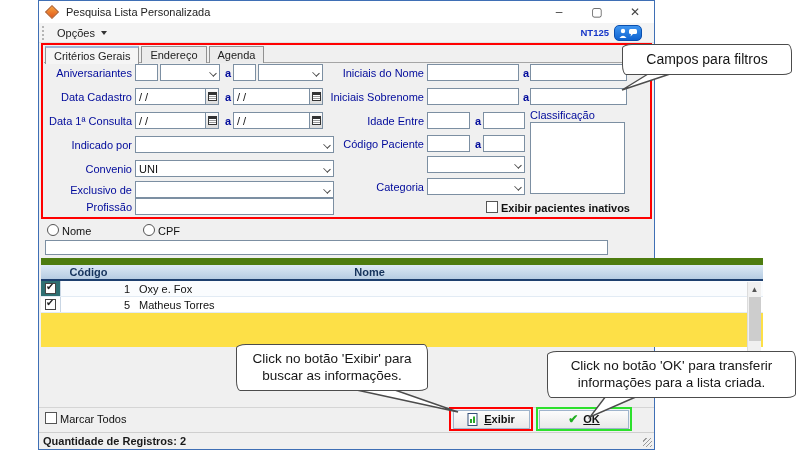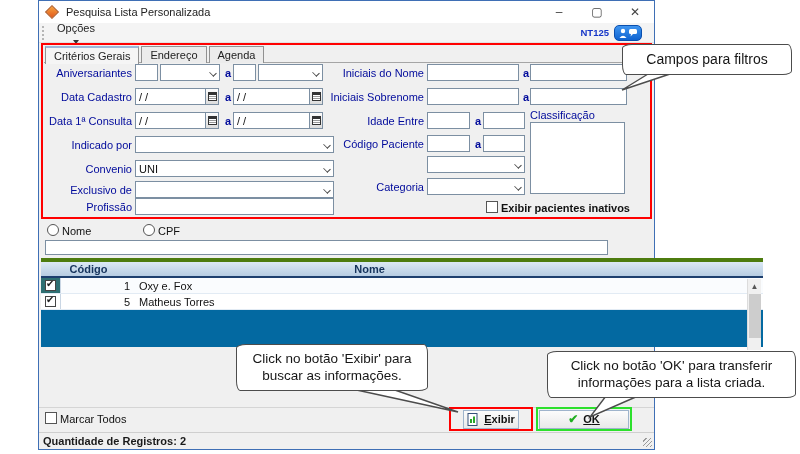--- a/index.html
+++ b/index.html
@@ -8,21 +8,21 @@
   .window{position:absolute;left:0;top:0;width:617px;height:450px;background:#f0f0f0;border:1px solid #3f6fb5;margin-left:38px;}
   
   .titlebar{position:absolute;left:0;top:0;width:615px;height:22px;background:#fff;display:flex;align-items:center;}
   .title-icon{width:10px;height:10px;background:linear-gradient(135deg,#f6a23c,#e2581c);border:1px solid #a84c12;transform:rotate(45deg);margin:0 9px 0 8px;}
   .title-text{font-size:11px;color:#222;}
   .wincontrols{position:absolute;right:0;top:0;height:22px;display:flex;}
   .winbtn{width:38px;height:22px;display:flex;align-items:center;justify-content:center;color:#444;font-size:12px;}
   
   .toolbar{position:absolute;left:0;top:22px;width:615px;height:20px;background:#f4f4f4;border-bottom:1px solid #e2e2e2;display:flex;align-items:center;}
   .grip{width:3px;height:14px;margin-left:3px;border-left:2px dotted #b5b5b5;}
-  .opcoes{margin-left:6px;display:flex;align-items:center;gap:6px;padding:1px 6px;font-size:11px;color:#222;flex-direction:column;}
+  .opcoes{margin-left:6px;display:flex;align-items:center;gap:6px;padding:1px 6px;font-size:11px;color:#222;}
   .caret-down{width:0;height:0;border-left:3.5px solid transparent;border-right:3.5px solid transparent;border-top:4px solid #333;}
   .nt-badge{position:absolute;right:45px;top:4px;color:#1636c8;font-weight:bold;font-size:9.5px;}
   .chaticon{position:absolute;right:12px;top:2px;width:28px;height:16px;border-radius:5px;background:linear-gradient(#3f95f0,#0f63d0);border:1px solid #0a4fae;display:flex;align-items:center;justify-content:center;}
   
   .redpanel{position:absolute;left:2px;top:42px;width:611px;height:176px;border:2px solid #ff0000;background:#f0f0f0;}
   .tabs{position:absolute;left:6px;top:45px;display:flex;height:17px;z-index:2;}
   .tab{padding:2px 8px 1px;font-size:11px;color:#222;background:#ececec;border:1px solid #919191;border-bottom:none;margin-right:2px;}
   .tab.active{background:#f5f5f5;font-weight:normal;border-top:2px solid #9db6d8;height:18px;}
   .tabline{position:absolute;left:5px;top:61px;width:605px;border-top:1px solid #a5a5a5;}
   
@@ -31,21 +31,21 @@
   .dd .chev{position:absolute;right:3px;top:5px;width:6px;height:6px;border-right:1.6px solid #444;border-bottom:1.6px solid #444;transform:rotate(45deg) scaleY(.8);}
   .between{position:absolute;color:#000a9b;font-weight:bold;font-size:11px;}
   .calbtn{position:absolute;width:14px;height:17px;background:linear-gradient(#fdfdfd,#dcdcdc);border:1px solid #7c8fa2;display:flex;align-items:center;justify-content:center;}
   .calglyph{width:9px;height:9px;border:1px solid #333;background:repeating-linear-gradient(#fff 0 1px,#999 1px 2px);border-top:3px solid #333;}
   .listbox{position:absolute;background:#fff;border:1px solid #7c8fa2;}
   .cbx{position:absolute;width:12px;height:12px;background:#fff;border:1px solid #555;}
   .cbx-label{position:absolute;font-size:11px;color:#111;white-space:nowrap;}
   .cbx-label.bold{font-weight:bold;}
   .radio{position:absolute;width:12px;height:12px;border:1px solid #555;border-radius:50%;background:#fff;}
   
-  .grid{position:absolute;left:2px;top:257px;width:722px;height:89px;background:#0369a1;border-top:4px solid #4d7c0f;}
+  .grid{position:absolute;left:2px;top:257px;width:722px;height:89px;background:#fde047;border-top:7px solid #4d7c0f;}
   .ghead{display:flex;height:16px;background:linear-gradient(#dce9f5,#b6cce2);border-bottom:2px solid #1d3f6e;font-weight:bold;color:#15335c;}
   .ghead .gc1{width:95px;text-align:center;padding-top:1px;}
   .ghead .gc2{flex:1;text-align:center;padding-right:160px;padding-top:1px;}
   .grow{display:flex;height:16px;align-items:stretch;border-bottom:1px solid #e2ebf4;font-size:11px;color:#111;}
   .grow .cell-chk{width:20px;border-right:1px solid #c9d6e4;display:flex;align-items:center;justify-content:center;}
   .grow .cell-chk.sel{background:#2e6f72;}
   .grow .cell-cod{width:72px;text-align:right;padding:2px 3px 0 0;}
   .grow .cell-nome{flex:1;padding:2px 0 0 6px;}
   .gcheck{width:11px;height:11px;background:#fff;border:1px solid #444;position:relative;}
   .gcheck.checked::after{content:"✔";position:absolute;left:0px;top:-3px;font-size:10px;color:#222;}
@@ -222,21 +222,21 @@
         <div class="varrow">▲</div>
         <div class="vthumb"></div>
       </div>
     </div>
 
     <div class="footer-sep"></div>
     <span class="cbx" style="left:6px;top:411px;"></span>
     <span class="cbx-label" style="left:21px;top:412px;">Marcar Todos</span>
 
     <div class="btn-outline red" style="left:410px;top:406px;width:84px;">
-      <div class="btn" style="width:56px;height:19px;">
+      <div class="btn" style="width:77px;height:19px;">
         <svg width="12" height="13" viewBox="0 0 12 13">
           <rect x="1" y="0.5" width="9" height="12" fill="#fff" stroke="#35507a" stroke-width="1"></rect>
           <rect x="3" y="6" width="2" height="4" fill="#2aa52a"></rect>
           <rect x="6" y="3.5" width="2" height="6.5" fill="#2aa52a"></rect>
         </svg>
         <span><span class="u">E</span><span>xibir</span></span>
       </div>
     </div>
 
     <div class="btn-outline green" style="left:497px;top:406px;width:96px;">

